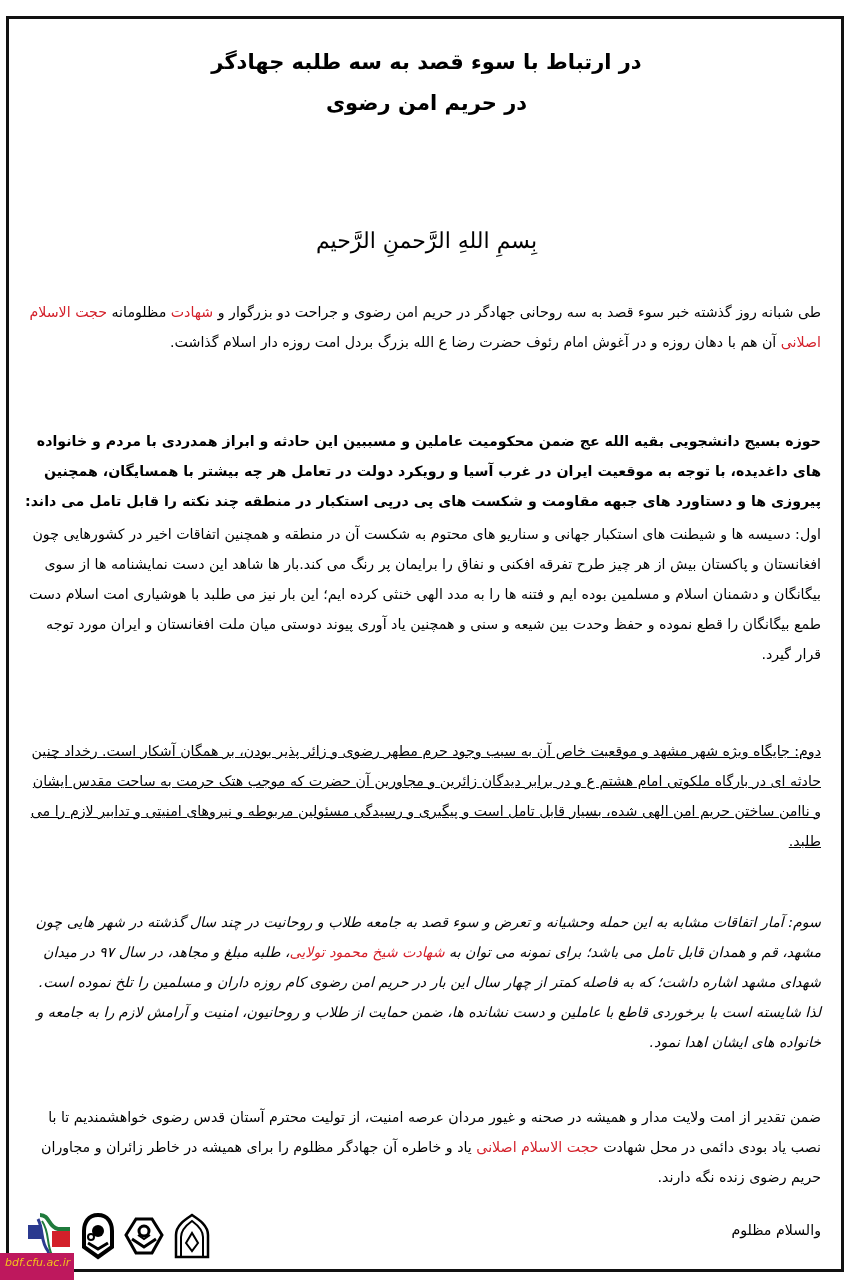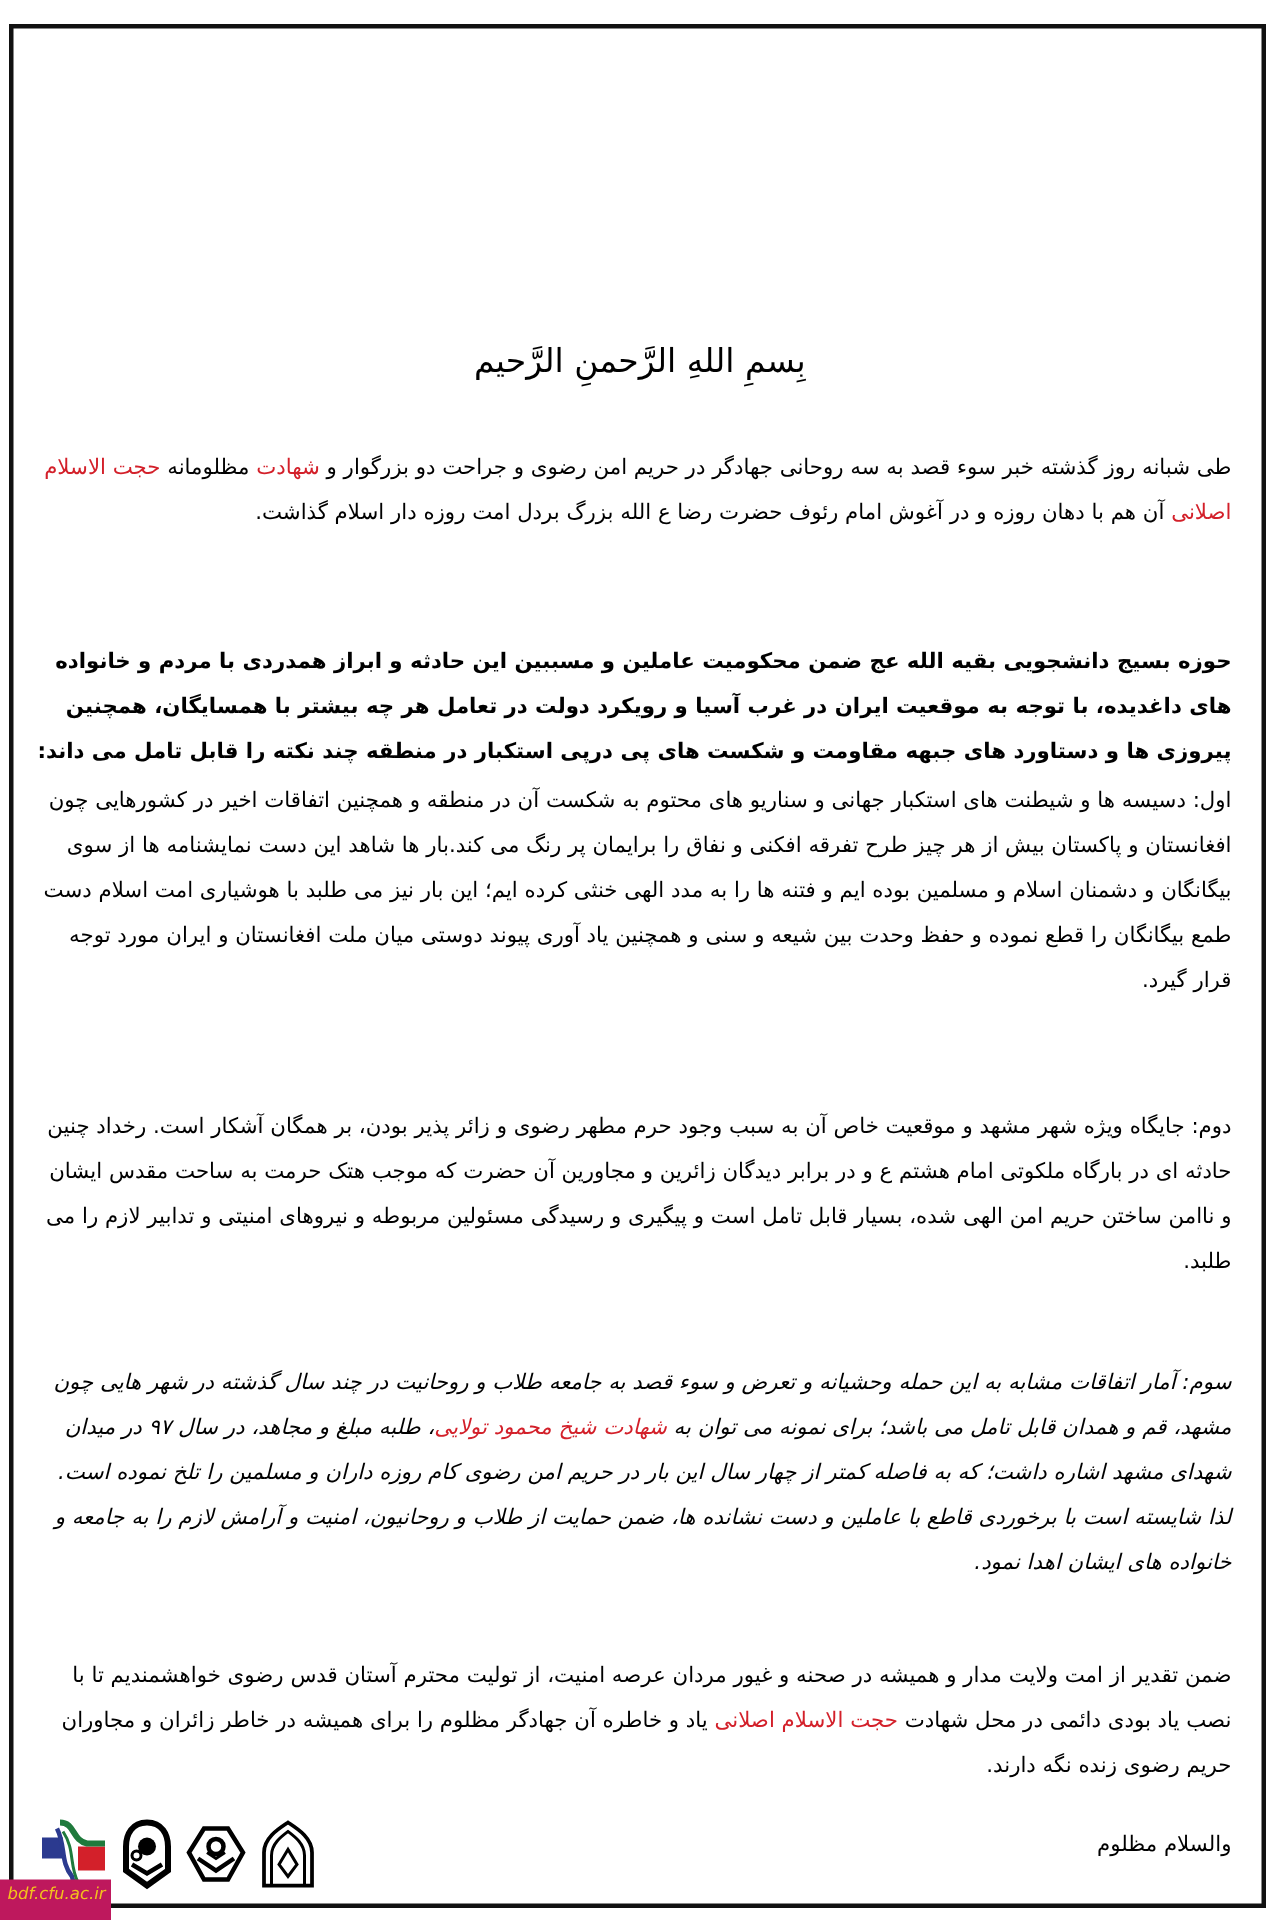--- a/index.html
+++ b/index.html
@@ -20,21 +20,21 @@
     }
     .body-text {
       font-family: "DejaVu Sans", sans-serif; font-size: 14.2px; line-height: 30px;
       color: #000; direction: rtl; text-align: right; position: absolute;
       left: 24px; right: 32px; margin: 0;
     }
     .red { color: #d3202a; }
     .p1 { top: 297px; }
     .p2 { top: 426px; font-weight: bold; }
     .p3 { top: 519px; }
-    .p4 { top: 736px; }
+    .p4 { top: 736px; text-decoration: underline; }
     .p5 { top: 907px; font-style: italic; }
     .p6 { top: 1102px; }
     .closing {
       position: absolute; right: 32px; top: 1222px; font-family: "DejaVu Sans", sans-serif;
       font-size: 14.2px; direction: rtl; color: #000;
     }
     .logos { position: absolute; left: 26px; top: 1210px; height: 52px; display: flex; gap: 8px; align-items: center; }
     .logos svg { display: block; }
     .watermark {
       position: absolute; left: 0; top: 1253px; width: 74px; height: 36px;
@@ -42,20 +42,22 @@
       font-style: italic; font-weight: normal; font-size: 11px; line-height: 20px;
       padding-left: 5px; box-sizing: border-box;
     }
   </style>
 </head>
 <body>
 
 <div class="frame"></div>
 
 <div class="title-block">
+  <div>در ارتباط با سوء قصد به سه طلبه جهادگر</div>
+  <div>در حریم امن رضوی</div>
 </div>
 
 <div class="bismillah">بِسمِ اللهِ الرَّحمنِ الرَّحیم</div>
 
 <p class="body-text p1"><span>طی شبانه روز گذشته خبر سوء قصد به سه روحانی جهادگر در حریم امن رضوی و جراحت دو بزرگوار و </span><span class="red">شهادت</span><span> مظلومانه </span><span class="red">حجت الاسلام اصلانی</span><span> آن هم با دهان روزه و در آغوش امام رئوف حضرت رضا ع الله بزرگ بردل امت روزه دار اسلام گذاشت.</span></p>
 
 <p class="body-text p2">حوزه بسیج دانشجویی بقیه الله عج ضمن محکومیت عاملین و مسببین این حادثه و ابراز همدردی با مردم و خانواده های داغدیده، با توجه به موقعیت ایران در غرب آسیا و رویکرد دولت در تعامل هر چه بیشتر با همسایگان، همچنین پیروزی ها و دستاورد های جبهه مقاومت و شکست های پی درپی استکبار در منطقه چند نکته را قابل تامل می داند:</p>
 
 <p class="body-text p3">اول: دسیسه ها و شیطنت های استکبار جهانی و سناریو های محتوم به شکست آن در منطقه و همچنین اتفاقات اخیر در کشورهایی چون افغانستان و پاکستان بیش از هر چیز طرح تفرقه افکنی و نفاق را برایمان پر رنگ می کند.بار ها شاهد این دست نمایشنامه ها از سوی بیگانگان و دشمنان اسلام و مسلمین بوده ایم و فتنه ها را  به مدد الهی خنثی کرده ایم؛ این بار نیز می طلبد با هوشیاری امت اسلام دست طمع بیگانگان را قطع نموده و حفظ وحدت بین شیعه و سنی و همچنین یاد آوری پیوند دوستی میان ملت افغانستان و ایران مورد توجه قرار گیرد.</p>
 

